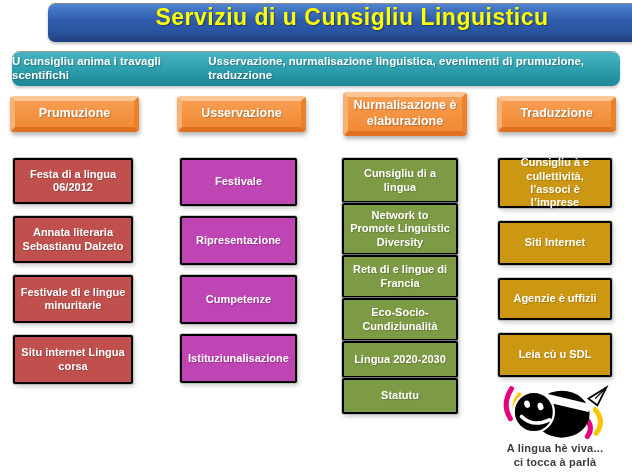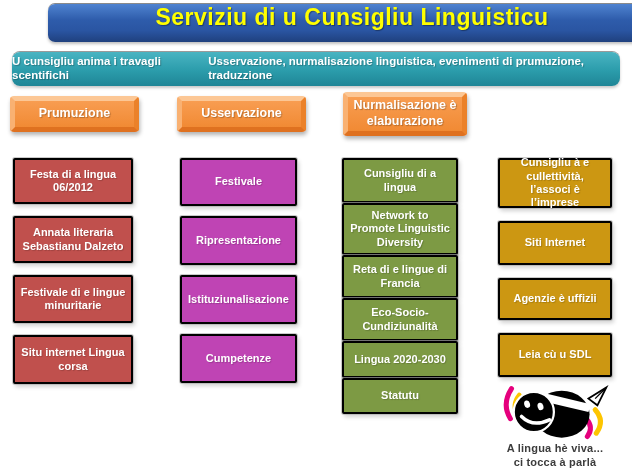--- a/index.html
+++ b/index.html
@@ -86,33 +86,34 @@
   </div>
 
   <div class="banner-sub">
     <span class="l">U cunsigliu anima i travagli scentifichi</span>
     <span class="l">Usservazione, nurmalisazione linguistica, evenimenti di prumuzione, traduzzione</span>
   </div>
 
   <div class="hdr" id="hdr-1">Prumuzione</div>
   <div class="hdr" id="hdr-2">Usservazione</div>
   <div class="hdr" id="hdr-3">Nurmalisazione è elaburazione</div>
+  <div class="hdr" id="hdr-4">Traduzzione</div>
 
   <div class="col" id="col-1">
     <div class="box">Festa di a lingua 06/2012</div>
     <div class="box">Annata literaria Sebastianu Dalzeto</div>
     <div class="box">Festivale di e lingue minuritarie</div>
     <div class="box">Situ internet Lingua corsa</div>
   </div>
 
   <div class="col" id="col-2">
     <div class="box">Festivale</div>
     <div class="box">Ripresentazione</div>
+    <div class="box">Cumpetenze</div>
     <div class="box">Istituziunalisazione</div>
-    <div class="box">Cumpetenze</div>
   </div>
 
   <div class="col" id="col-3">
     <div class="box">Cunsigliu di a lingua</div>
     <div class="box">Network to Promote Linguistic Diversity</div>
     <div class="box">Reta di e lingue di Francia</div>
     <div class="box">Eco-Socio-Cundiziunalità</div>
     <div class="box">Lingua 2020-2030</div>
     <div class="box">Statutu</div>
   </div>

